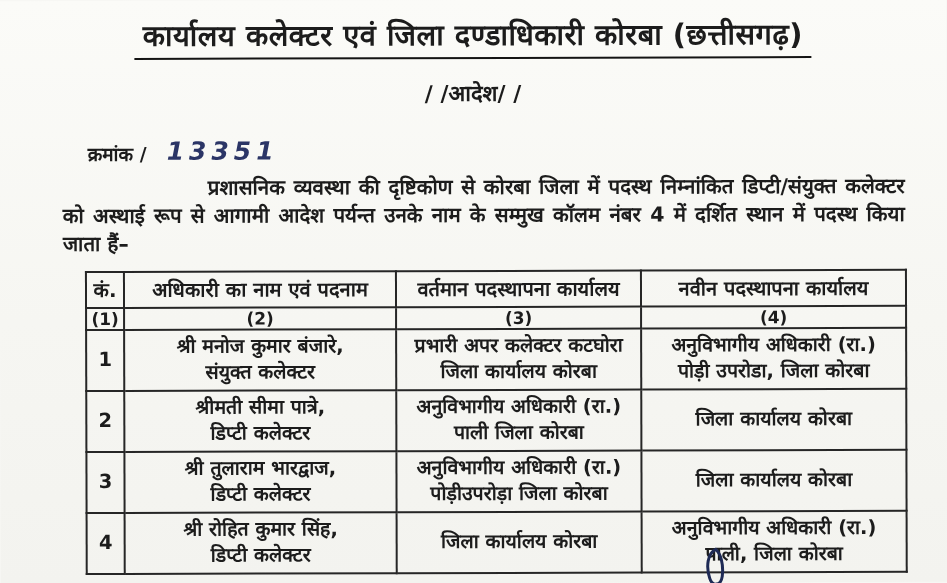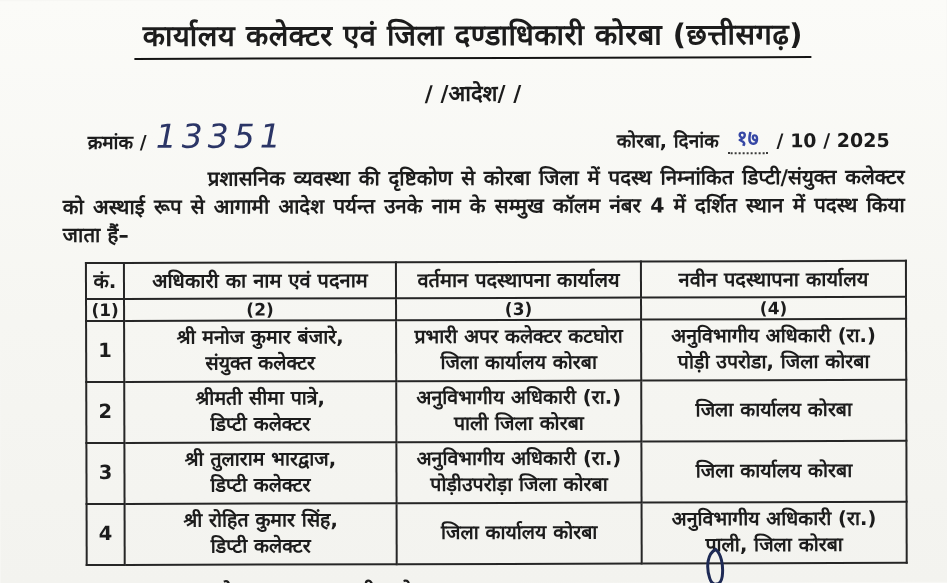--- a/index.html
+++ b/index.html
@@ -35,24 +35,24 @@
     margin-top: 18px;
   }
   .meta-row {
     display: flex;
     justify-content: space-between;
     align-items: baseline;
     margin: 10px 57px 0 88px;
     font-size: 19px;
     font-weight: 600;
   }
-  .meta-left, .meta-right { display: flex; align-items: baseline; gap: 9px; }
+  .meta-left, .meta-right { display: flex; align-items: baseline; gap: 20px; margin-top: 20px; }
   .hand-number {
-    font-size: 33px;
-    font-weight: 400;
+    font-size: 25px;
+    font-weight: 700;
     font-style: italic;
     letter-spacing: 5px;
     color: #2b3566;
     transform: translateY(-1px);
   }
   .hand-day {
     font-size: 21px;
     font-weight: 700;
     color: #3647a5;
     border-bottom: 2px dotted #3a3a3a;
@@ -106,25 +106,20 @@
 <div class="page">
 
   <div class="doc-title">कार्यालय कलेक्टर एवं जिला दण्डाधिकारी कोरबा (छत्तीसगढ़)</div>
 
   <div class="order-heading">/ /आदेश/ /</div>
 
   <div class="meta-row">
     <div class="meta-left">
       <span>क्रमांक /</span>
       <span class="hand-number">13351</span>
-    </div>
-    <div class="meta-right">
-      <span>कोरबा, दिनांक</span>
-      <span class="hand-day">१७</span>
-      <span>/ 10 / 2025</span>
     </div>
   </div>
 
   <p class="body-paragraph">प्रशासनिक व्यवस्था की दृष्टिकोण से कोरबा जिला में पदस्थ निम्नांकित डिप्टी/संयुक्त कलेक्टर को अस्थाई रूप से आगामी आदेश पर्यन्त उनके नाम के सम्मुख कॉलम नंबर 4 में दर्शित स्थान में पदस्थ किया जाता हैं–</p>
 
   <table class="order-table">
     <colgroup>
       <col class="c1">
         <col class="c2">
         <col class="c3">

